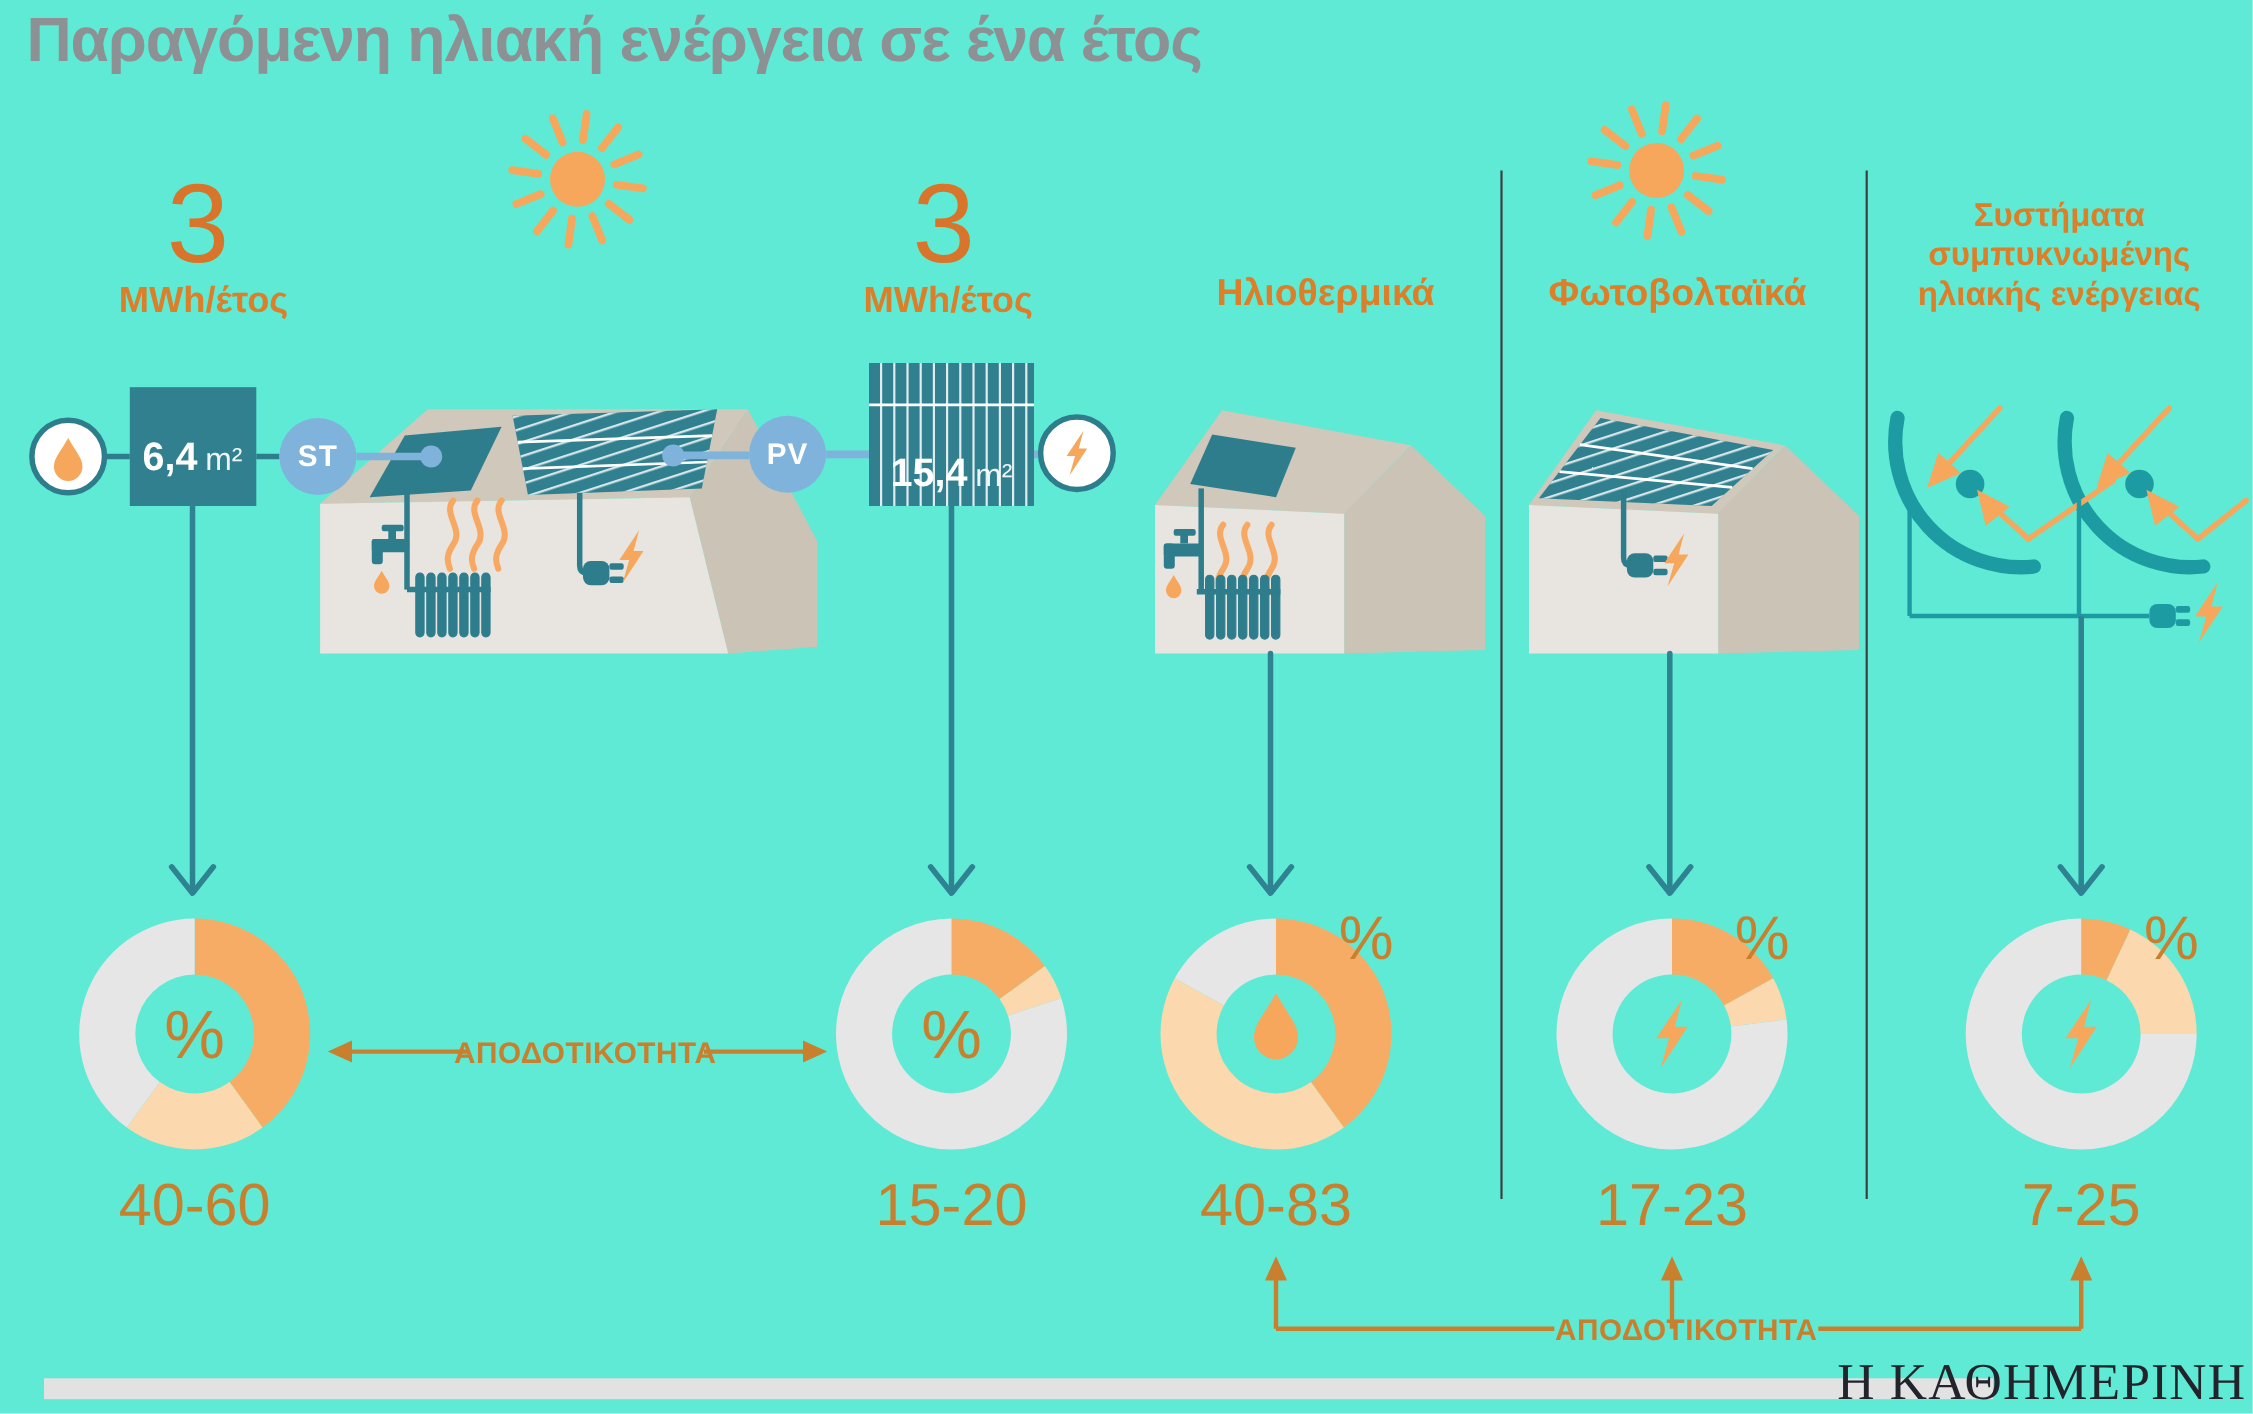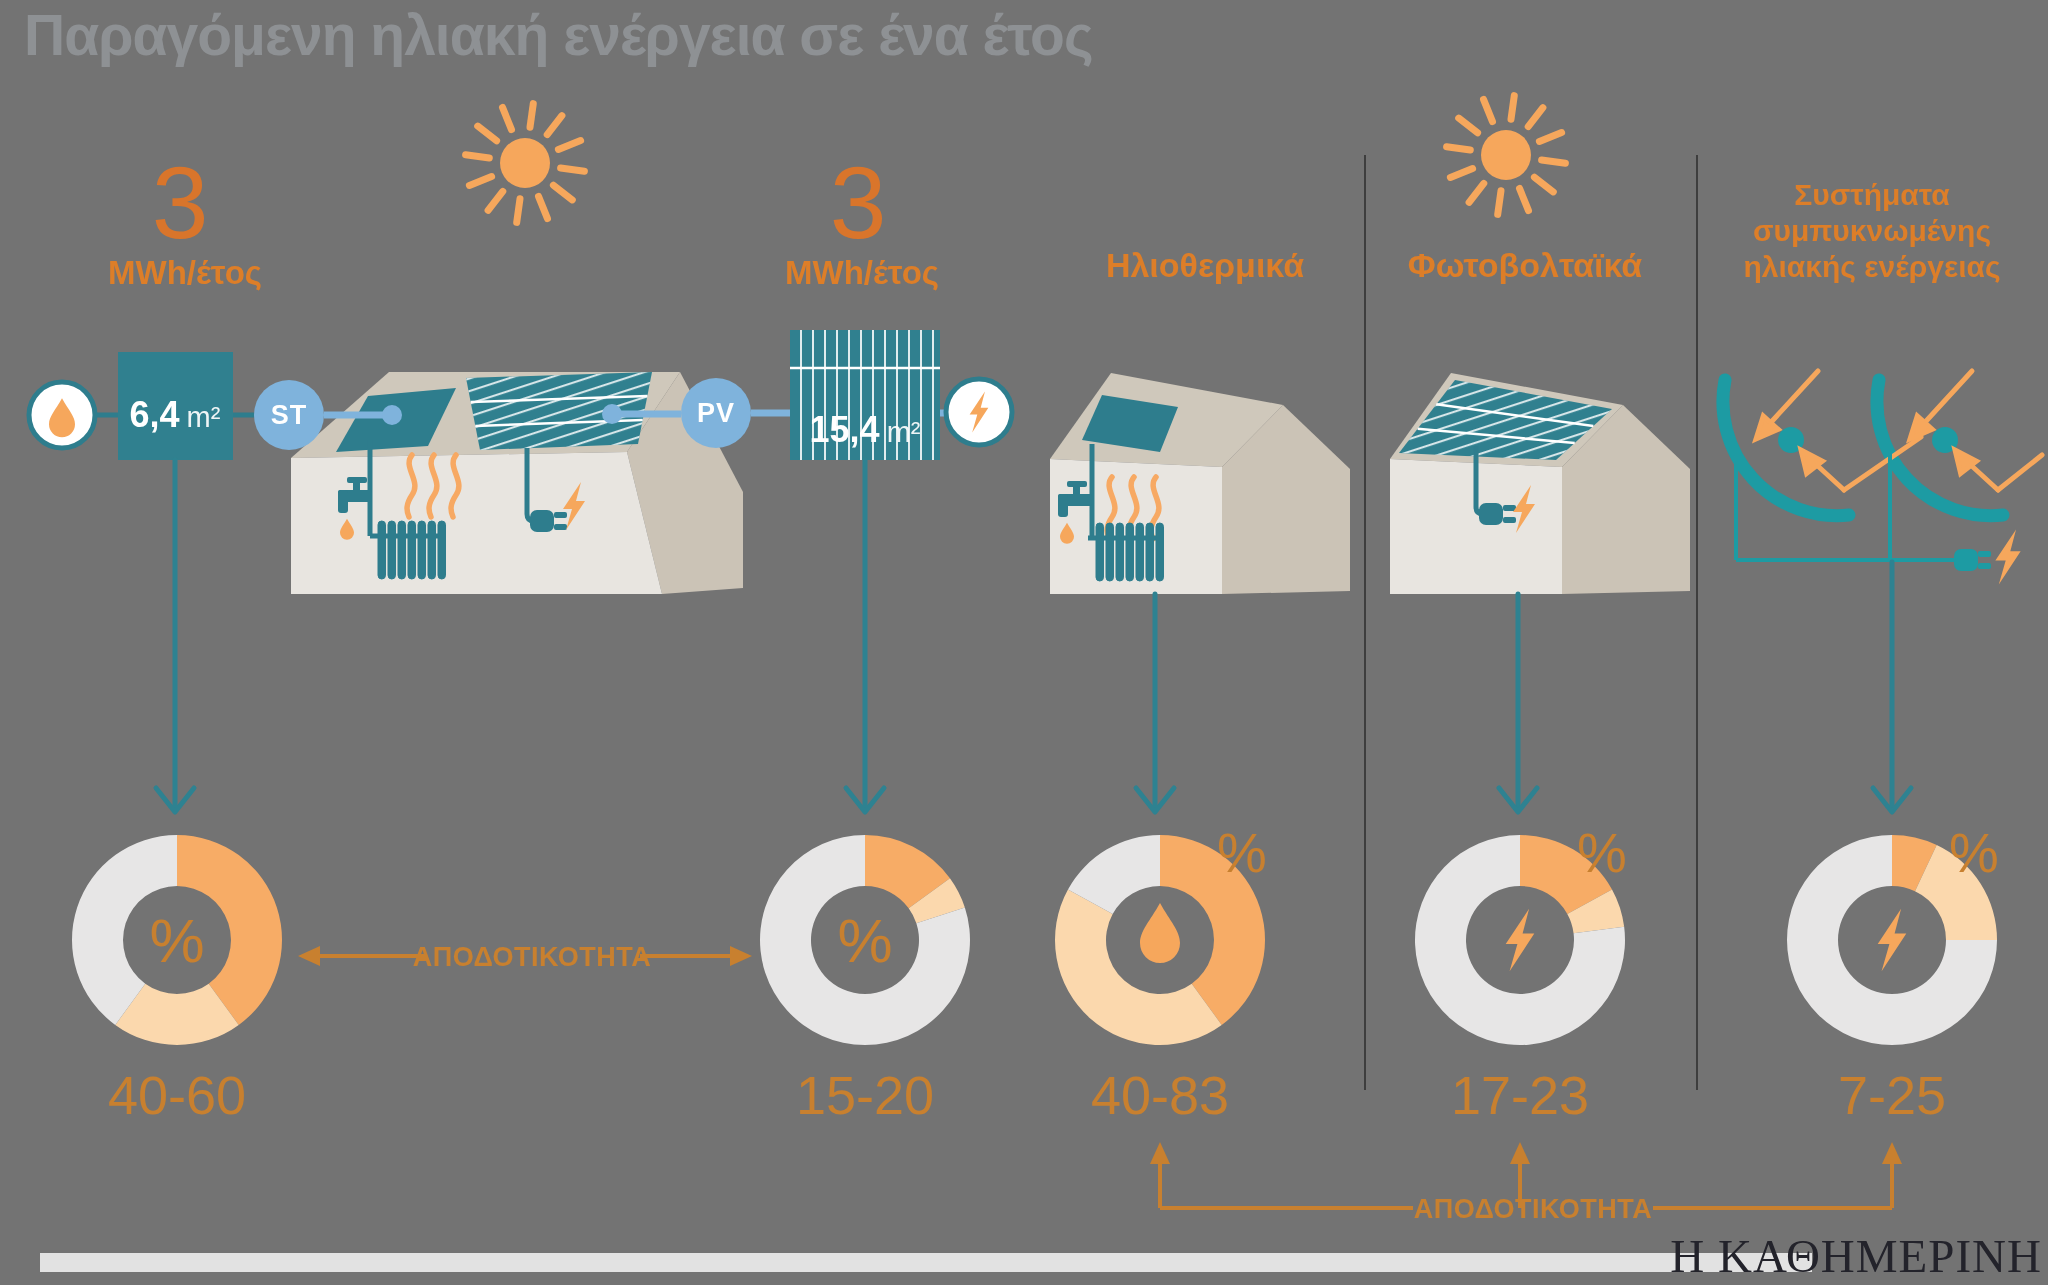--- a/index.html
+++ b/index.html
@@ -1,16 +1,16 @@
 <!DOCTYPE html>
 <html><head>
 <meta charset="utf-8">
 <style>
   html,body{margin:0;padding:0;background:#fff;}
-  .canvas{position:relative;width:2048px;height:1285px;background:#737373;overflow:hidden;}
+  .canvas{position:relative;width:2048px;height:1285px;background:#5eead4;overflow:hidden;}
   svg{display:block;}
   text{font-family:"Liberation Sans",sans-serif;}
   .title{font-size:57px;font-weight:700;fill:#8E9194;letter-spacing:-1px;}
   .big-num{font-size:102px;font-weight:400;fill:#D9752B;}
   .unit{font-size:33px;font-weight:700;fill:#DD7E28;}
   .col-head{font-size:34px;font-weight:700;fill:#DD7E28;}
   .col-head-sm{font-size:30px;font-weight:700;fill:#DD7E28;}
   .badge-txt{font-size:27px;font-weight:700;fill:#fff;letter-spacing:1px;}
   .area-val{font-size:36px;font-weight:700;fill:#fff;}
   .area-unit{font-size:29px;font-weight:400;fill:#fff;opacity:.92;}

